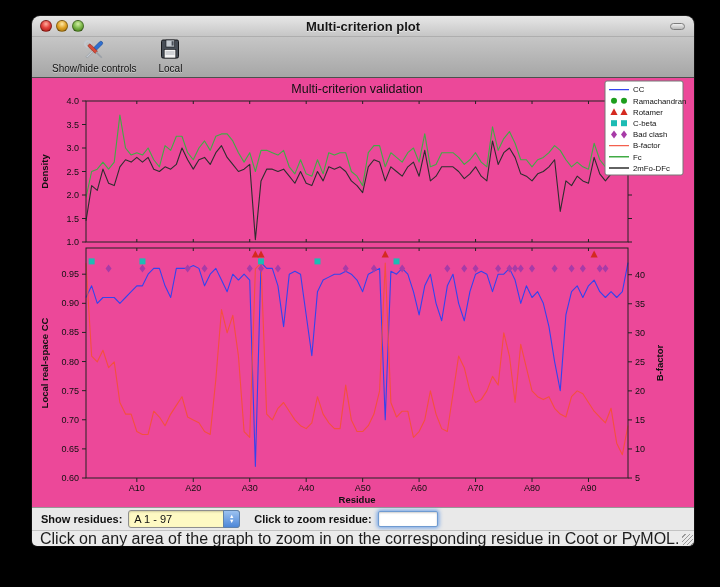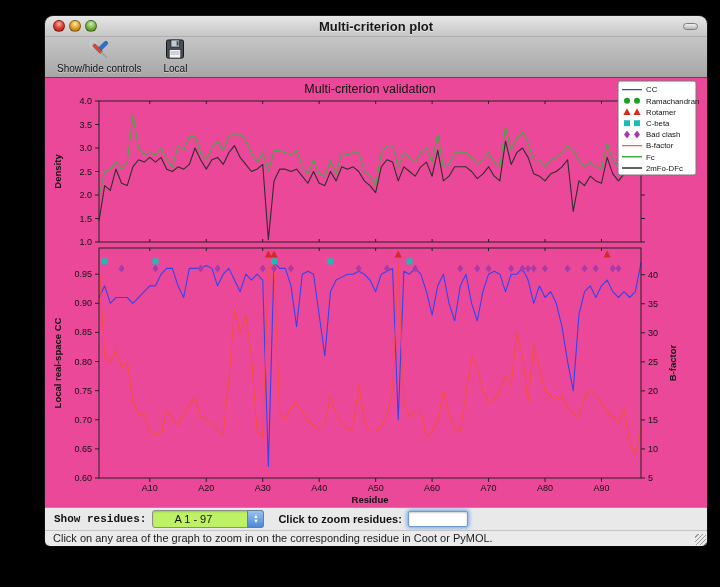--- a/index.html
+++ b/index.html
@@ -1,62 +1,62 @@
 <!DOCTYPE html>
 <html><head>
 <meta charset="utf-8">
 <style>
   html,body{margin:0;padding:0;background:#000;}
   *{box-sizing:border-box;font-family:"Liberation Sans",sans-serif;}
   .screen{position:relative;width:720px;height:587px;background:#000;overflow:hidden;}
-  .window{position:absolute;left:45px;top:16px;width:662px;height:530px;
+  .window{position:absolute;left:32px;top:16px;width:662px;height:530px;
           border-radius:8px 8px 5px 5px;overflow:hidden;
           box-shadow:0 14px 28px rgba(0,0,0,.9), 0 0 0 1px rgba(255,255,255,.12);
           display:flex;flex-direction:column;}
   
   .titlebar{position:relative;height:21px;flex:0 0 21px;
             background:linear-gradient(#e7e7e7,#c6c6c6);
             border-bottom:1px solid #aeaeae;}
   .traffic{position:absolute;left:8px;top:4px;display:flex;gap:4px;}
   .tl{width:12px;height:12px;border-radius:50%;border:1px solid rgba(0,0,0,.35);display:inline-block;}
   .tl.red{background:radial-gradient(circle at 50% 30%,#ffb0a0 0%,#e3443f 45%,#a3150c 100%);}
   .tl.yellow{background:radial-gradient(circle at 50% 30%,#ffe9a8 0%,#dea123 50%,#9c6b0a 100%);}
   .tl.green{background:radial-gradient(circle at 50% 30%,#d2efa4 0%,#7ab648 50%,#3f7312 100%);}
   .title{position:absolute;left:0;right:0;top:0;height:21px;line-height:21px;text-align:center;
          font-size:13px;font-weight:bold;color:#161616;text-shadow:0 1px 0 rgba(255,255,255,.55);}
   .pill{position:absolute;right:9px;top:7px;width:15px;height:7px;border-radius:4px;
         border:1px solid #7c7c7c;background:linear-gradient(#efefef,#b9b9b9);}
   
   .toolbar{height:41px;flex:0 0 41px;background:linear-gradient(#c6c6c6,#a6a6a6);
-           border-bottom:1px solid #4e4e4e;display:flex;align-items:flex-end;padding:0 0 2px 8px;gap:14px;}
+           border-bottom:1px solid #4e4e4e;display:flex;align-items:flex-end;padding:0 0 2px 16px;gap:14px;}
   .tool-btn{display:flex;flex-direction:column;align-items:center;justify-content:flex-end;gap:1px;
             padding:1px 4px;border-radius:4px;cursor:default;}
   .tool-btn .ticon{height:24px;display:flex;align-items:center;}
   .tool-label{font-size:10px;color:#101010;text-shadow:0 1px 0 rgba(255,255,255,.4);white-space:nowrap;}
   
   .plot-area{position:relative;flex:0 0 429px;height:429px;background:#ec4899;}
   .plot-area svg{position:absolute;inset:0;}
   
   .controls{height:23px;flex:0 0 23px;background:#e9e9e9;border-top:1px solid #979797;
             display:flex;align-items:center;padding-left:9px;font-size:11px;color:#111;}
-  .ctl-label{font-weight:bold;white-space:nowrap;font-family:Liberation Mono, monospace;}
-  .combo{position:relative;width:112px;height:18px;margin:12px 6px;background:#bef264;
+  .ctl-label{font-weight:bold;white-space:nowrap;}
+  .combo{position:relative;width:112px;height:18px;margin:12px 6px;background:#fef9c3;
          border:1px solid #8e8e8e;border-radius:3px;display:flex;align-items:center;
-         padding-left:21px;font-size:11px;color:#111;box-shadow:inset 0 1px 2px rgba(0,0,0,.18);}
+         padding-left:5px;font-size:11px;color:#111;box-shadow:inset 0 1px 2px rgba(0,0,0,.18);}
   .combo-stepper{position:absolute;right:-1px;top:-1px;width:17px;height:18px;
          background:linear-gradient(#9cc2f0,#4d87d8);border:1px solid #5f82ab;border-radius:0 3px 3px 0;
          color:#fff;display:flex;flex-direction:column;align-items:center;justify-content:center;
          font-size:5.5px;line-height:5px;}
   .ctl-label2{font-weight:bold;margin-left:8px;margin-right:6px;white-space:nowrap;}
   .zoom-input{width:60px;height:16px;border:1px solid #6f9bd1;border-radius:2px;background:#fff;
          font-size:11px;padding:0 3px;outline:none;
          box-shadow:0 0 4px 1px rgba(95,152,230,.9), inset 0 1px 2px rgba(0,0,0,.2);}
   
   .statusbar{position:relative;height:16px;flex:1 1 auto;background:#ebebeb;border-top:1px solid #c3c3c3;
-             font-size:11px;color:#1d1d1d;line-height:15px;padding-left:8px;white-space:nowrap;overflow:hidden;}
+             font-size:16px;color:#1d1d1d;line-height:15px;padding-left:8px;white-space:nowrap;overflow:hidden;}
   .grip{position:absolute;right:1px;bottom:1px;width:11px;height:11px;
         background:repeating-linear-gradient(135deg,transparent 0 2px,#9a9a9a 2px 3px);}
 </style>
 </head>
 <body>
 
 <div class="screen">
   <div class="window">
 
     <div class="titlebar">
@@ -283,21 +283,21 @@
 
     <div class="controls">
       <span class="ctl-label">Show residues:</span>
       <div class="combo">
         <span>A  1 - 97</span>
         <span class="combo-stepper">
             <span>▲</span>
             <span>▼</span>
           </span>
       </div>
-      <span class="ctl-label2">Click to zoom residues:</span>
+      <span class="ctl-label2">Click to zoom residue:</span>
       <input class="zoom-input" type="text" value="" style="">
     </div>
 
     <div class="statusbar">
       <span>Click on any area of the graph to zoom in on the corresponding residue in Coot or PyMOL.</span>
       <span class="grip"></span>
     </div>
 
   </div>
 </div>

